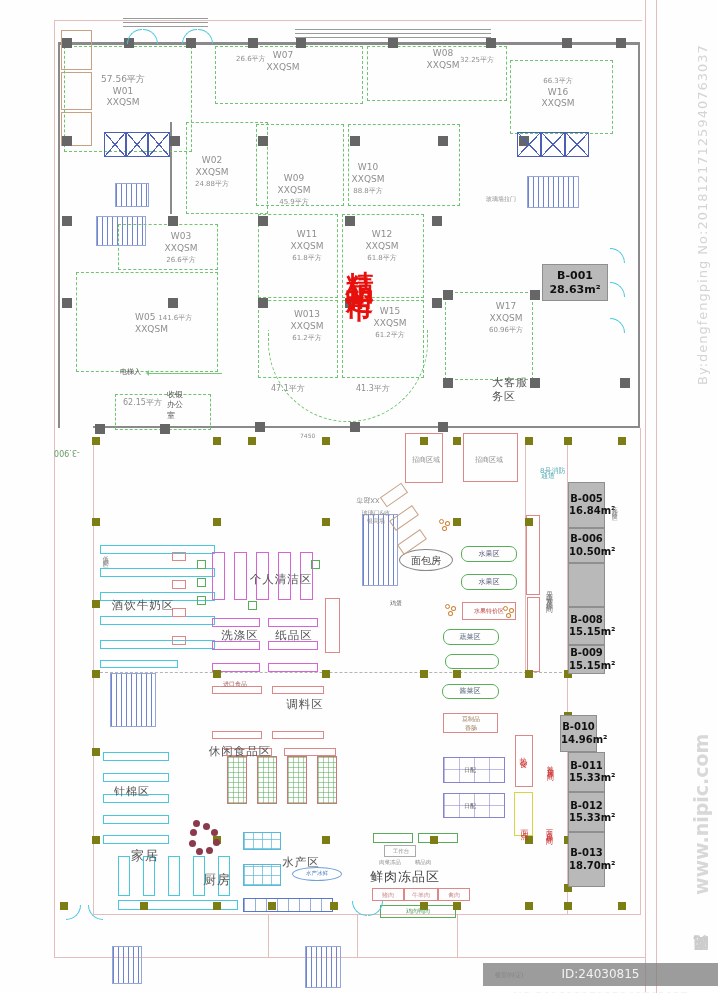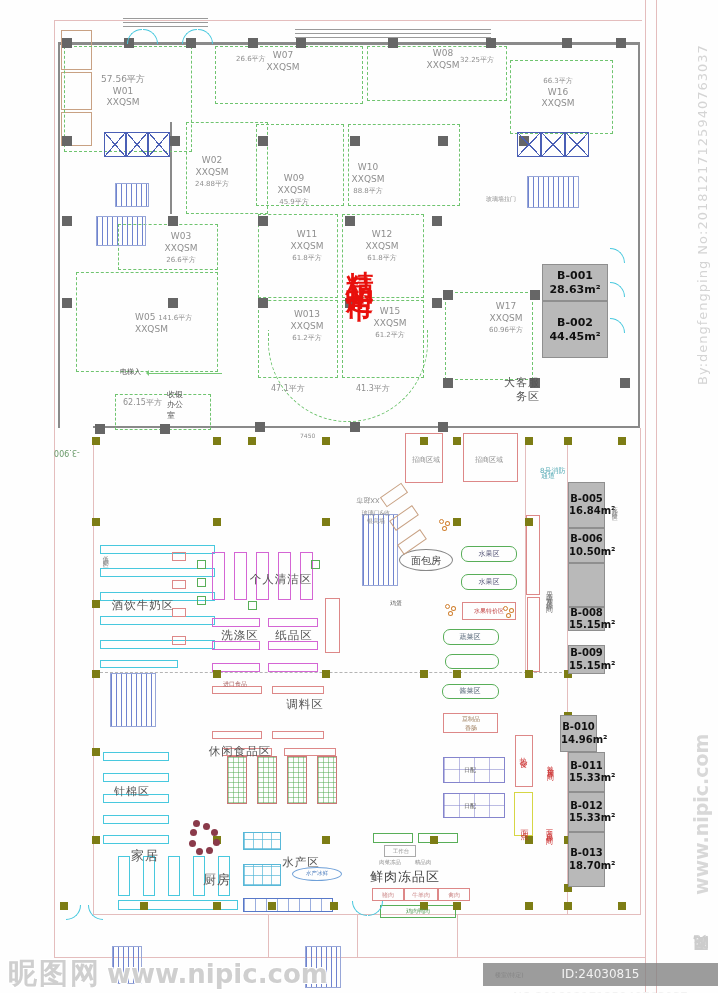--- a/index.html
+++ b/index.html
@@ -302,44 +302,40 @@
   <div class="lbl rl" style="left:534px;top:75px;width:48px"><span class="sm">66.3平方</span><br><span>W16</span><br><span>XXQSM</span></div>
   <div class="lbl rl" style="left:483px;top:301px;width:46px"><span>W17</span><br><span>XXQSM</span><br><span class="sm">60.96平方</span></div>
 
   <div class="lbl" style="left:123px;top:398px;font-size:8px">62.15平方</div>
   <div class="lbl" style="left:167px;top:390px;font-size:8px;color:#555;text-align:left"><span>收银</span><br><span>办公</span><br><span>室</span></div>
   <div class="lbl sm" style="left:120px;top:368px;color:#555">电梯入</div>
   <div class="aline" style="left:148px;top:373px;width:74px"></div>
   <div class="arrw" style="left:143px;top:370px"></div>
   <div class="lbl" style="left:271px;top:384px;font-size:8px">47.1平方</div>
   <div class="lbl" style="left:356px;top:384px;font-size:8px">41.3平方</div>
-  <div class="lbl z11" style="left:492px;top:376px;width:48px;text-align:right"><span>大客服</span><br><span>务区</span></div>
+  <div class="lbl z11" style="left:492px;top:376px;width:48px;text-align:left"><span>大客服</span><br><span>务区</span></div>
   <div class="lbl xs" style="left:486px;top:195px">玻璃墙拉门</div>
   <div class="lbl rot180" style="left:54px;top:447px;font-size:8px;color:#6a9a6a">-3.900</div>
   <div class="lbl xs" style="left:300px;top:432px">7450</div>
   <div class="lbl xs" style="left:495px;top:971px">楼室(特定)</div>
 
   <div class="ucell big" style="left:542px;top:264px;width:66px;height:37px">
       <span>B-001</span>
       <span>28.63m²</span>
     </div>
-  <div class="ucell big" style="left:542px;top:301px;width:66px;height:57px">
-      <span>B-002</span>
-      <span>44.45m²</span>
-    </div>
   <div class="ucell" style="left:568px;top:482px;width:37px;height:46px">
       <span>B-005</span>
       <span>16.84m²</span>
     </div>
   <div class="ucell" style="left:568px;top:528px;width:37px;height:35px">
       <span>B-006</span>
       <span>10.50m²</span>
     </div>
   <div class="ucell" style="left:568px;top:563px;width:37px;height:44px"></div>
-  <div class="ucell" style="left:568px;top:607px;width:37px;height:24px">
+  <div class="ucell" style="left:568px;top:607px;width:37px;height:38px">
       <span>B-008</span>
       <span>15.15m²</span>
     </div>
   <div class="ucell" style="left:568px;top:645px;width:37px;height:29px">
       <span>B-009</span>
       <span>15.15m²</span>
     </div>
   <div class="ucell" style="left:560px;top:715px;width:37px;height:37px">
       <span>B-010</span>
       <span>14.96m²</span>
@@ -406,18 +402,14 @@
   <div class="dots" style="left:439px;top:519px"></div>
   <div class="dots" style="left:445px;top:604px"></div>
   <div class="dots" style="left:503px;top:606px"></div>
   <div class="g tanb" style="left:381px;top:489px;width:26px;height:12px;transform:rotate(-35deg);z-index:2"></div>
   <div class="g tanb" style="left:390px;top:512px;width:28px;height:12px;transform:rotate(-35deg);z-index:2"></div>
   <div class="g tanb" style="left:398px;top:536px;width:28px;height:12px;transform:rotate(-35deg);z-index:2"></div>
 
   <div class="wm-side-by">By:dengfengping No:20181217125940763037</div>
   <div class="wm-side-url">www.nipic.com</div>
   <div class="wm-side-logo">昵图网</div>
-  <div class="wm-bl">
-      <span class="wm-cn">昵图网</span>
-      <span class="wm-url">www.nipic.com</span>
-    </div>
   <div class="id-bar">ID:24030815 NO:20181217125940763037</div>
 </div>
 
 </body></html>

